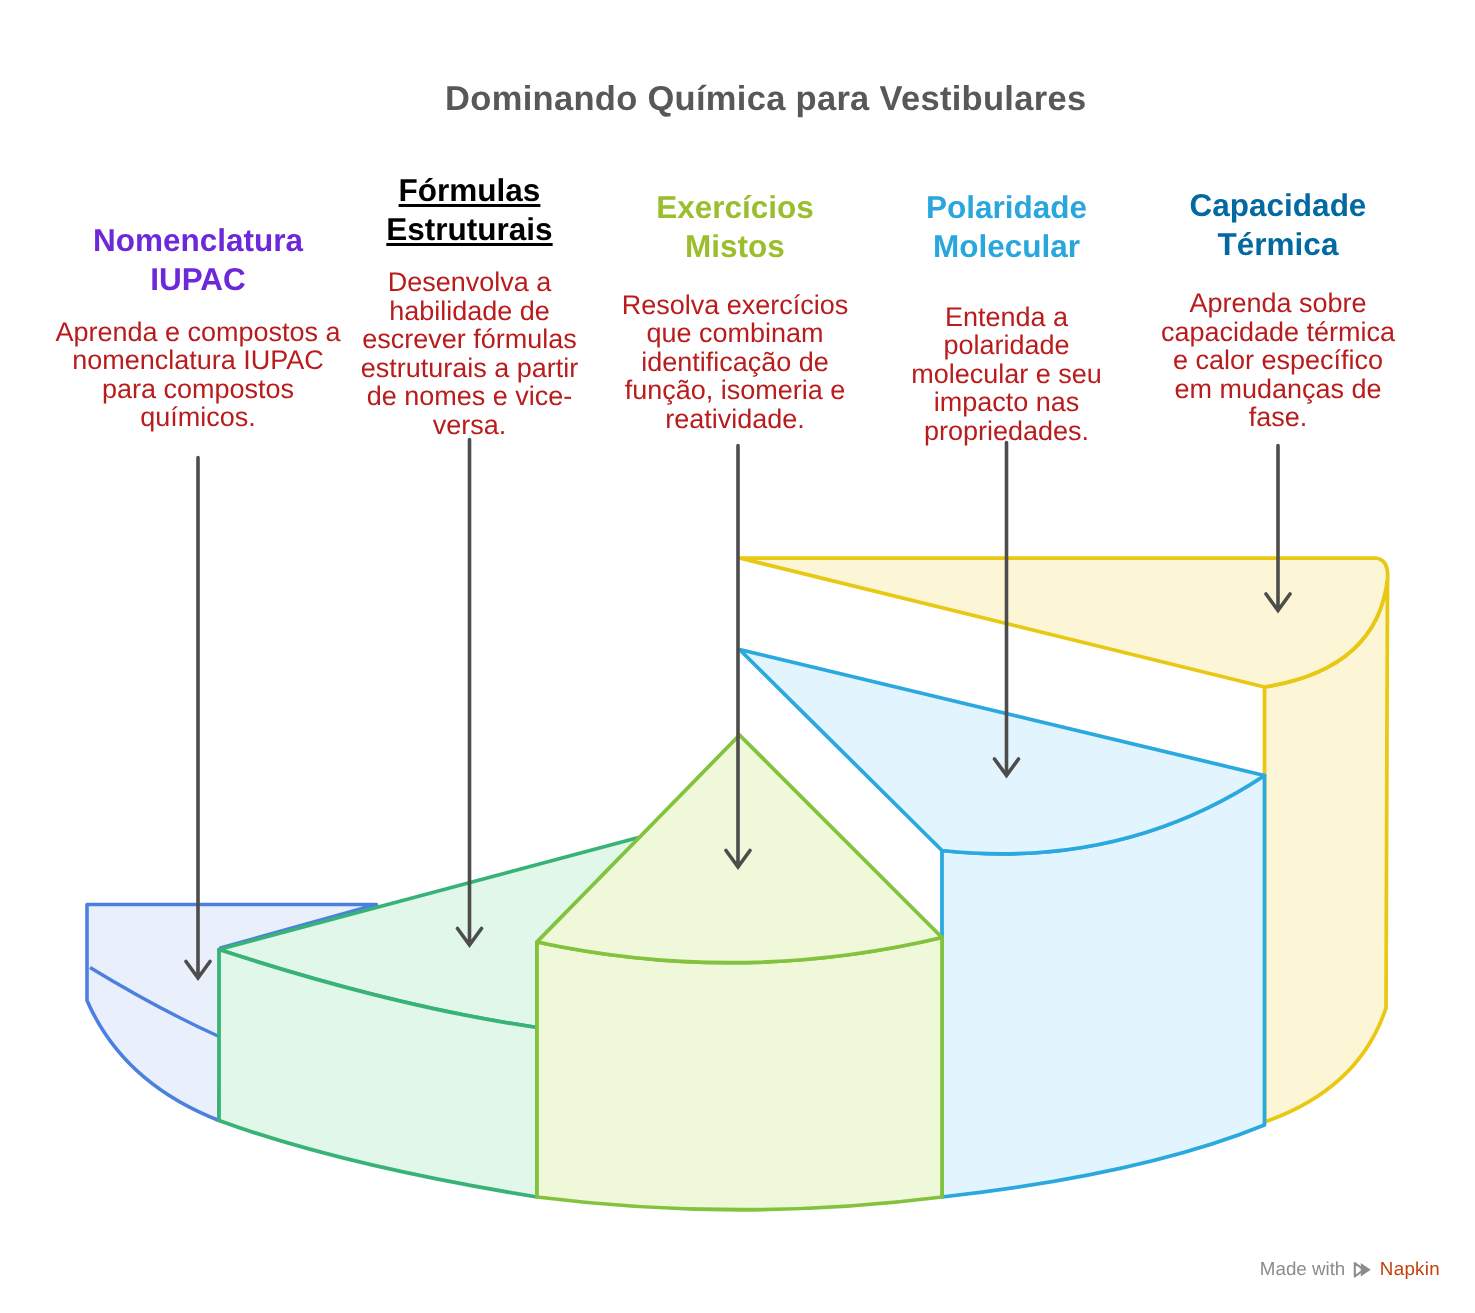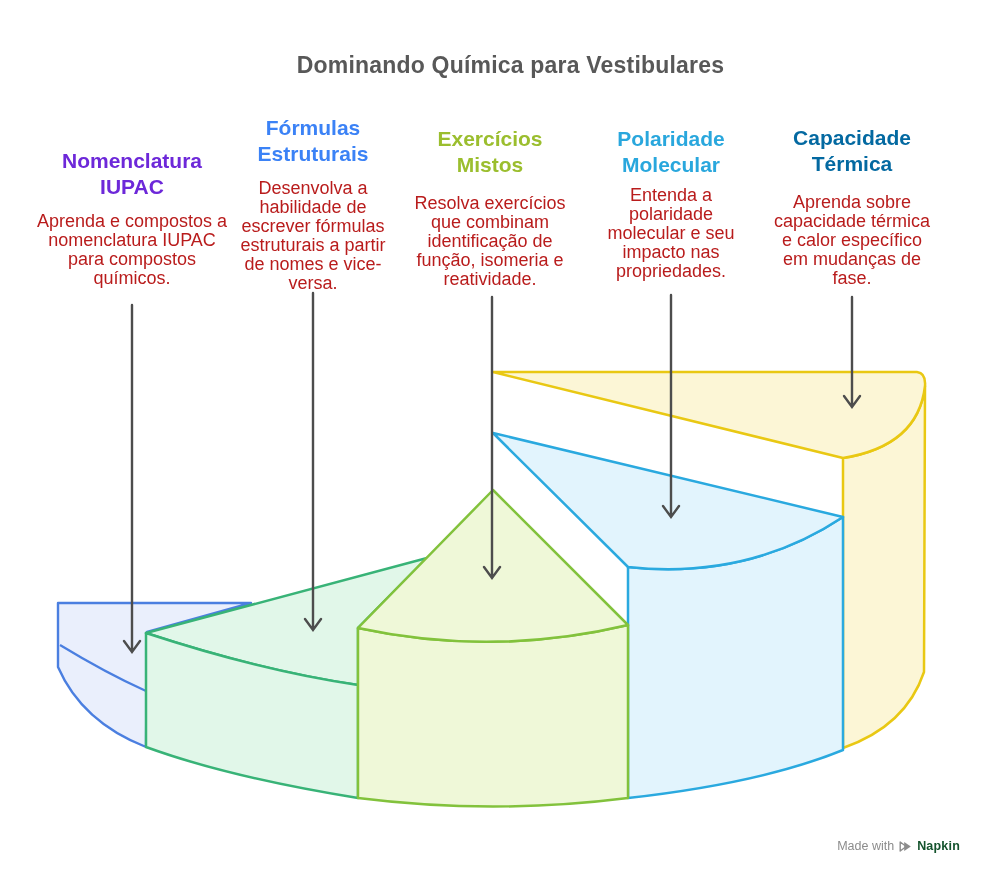--- a/index.html
+++ b/index.html
@@ -20,58 +20,58 @@
   .col .desc{
     position:absolute;left:0;width:200px;
     font-size:18px;line-height:19px;color:#b91c1c;white-space:pre-line;
   }
   #chart{position:absolute;left:0;top:0;}
   .watermark{
     position:absolute;right:23px;top:838px;height:16px;
     display:flex;align-items:center;gap:5px;
     font-size:12.5px;color:#8c8c8c;cursor:pointer;margin-left:36px;
   }
-  .watermark .brand{color:#14532d;font-weight:700;letter-spacing:.2px;}
+  .watermark .brand{color:#c2410c;font-weight:400;letter-spacing:.2px;}
 </style>
 </head>
 <body>
 
 <div class="title">Dominando Química para Vestibulares</div>
 
 <div class="col" style="left:32px;top:148px">
   <div class="heading" style="color: #6d28d9;">Nomenclatura
 IUPAC</div>
   <div class="desc" style="top:64px">Aprenda e compostos a
 nomenclatura IUPAC
 para compostos
 químicos.</div>
 </div>
 <div class="col" style="left:213px;top:115px">
-  <div class="heading" style="color: #3b82f6;">Fórmulas
+  <div class="heading" style="color: #000000; text-decoration: underline;">Fórmulas
 Estruturais</div>
   <div class="desc" style="top:64px">Desenvolva a
 habilidade de
 escrever fórmulas
 estruturais a partir
 de nomes e vice-
 versa.</div>
 </div>
 <div class="col" style="left:390px;top:126px">
   <div class="heading" style="color: rgb(155, 190, 46);">Exercícios
 Mistos</div>
   <div class="desc" style="top:68px">Resolva exercícios
 que combinam
 identificação de
 função, isomeria e
 reatividade.</div>
 </div>
 <div class="col" style="left:571px;top:126px">
   <div class="heading" style="color: rgb(41, 167, 221);">Polaridade
 Molecular</div>
-  <div class="desc" style="top:60px">Entenda a
+  <div class="desc" style="top:76px">Entenda a
 polaridade
 molecular e seu
 impacto nas
 propriedades.</div>
 </div>
 <div class="col" style="left:752px;top:125px">
   <div class="heading" style="color: #0369a1;">Capacidade
 Térmica</div>
   <div class="desc" style="top:68px">Aprenda sobre
 capacidade térmica

